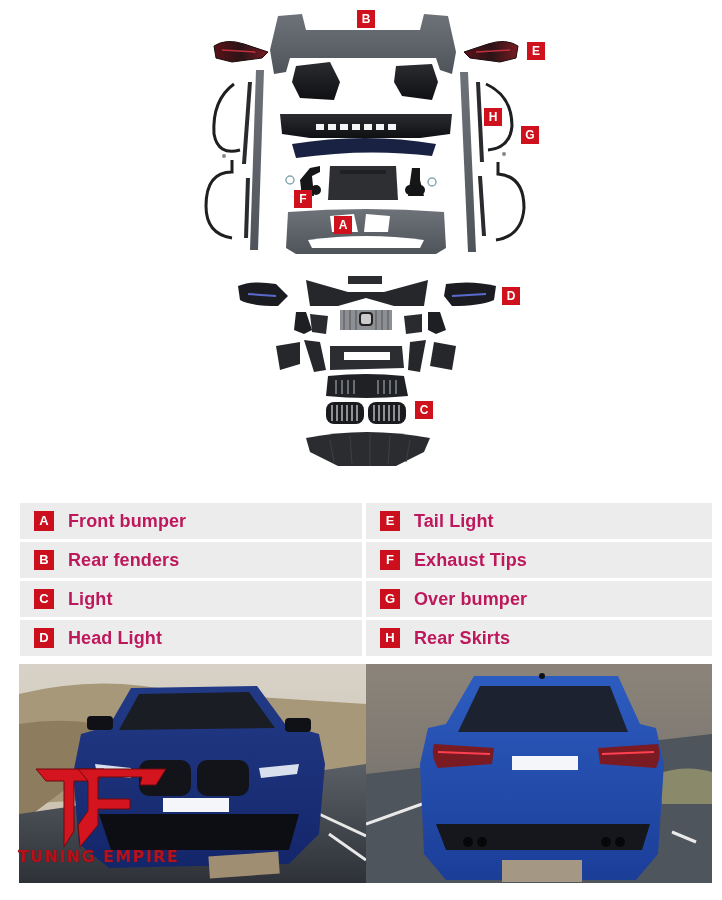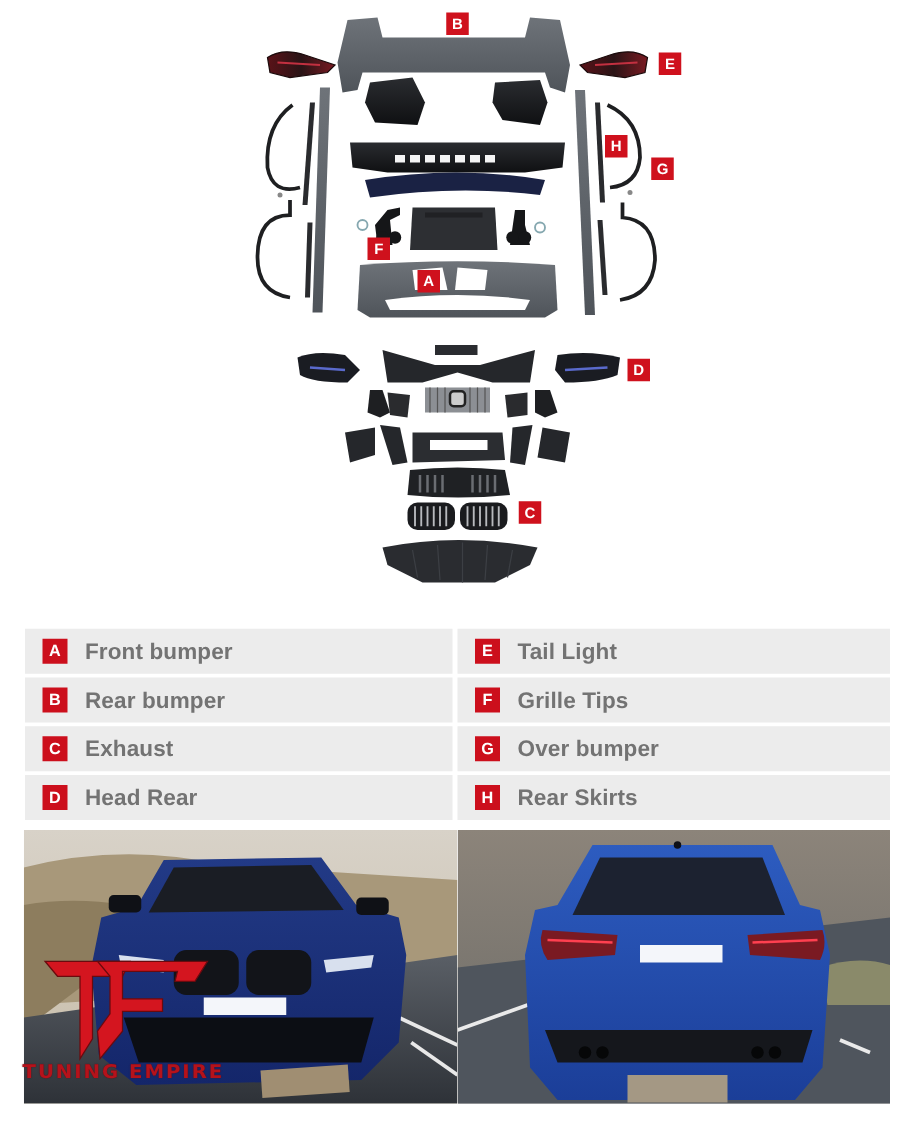--- a/index.html
+++ b/index.html
@@ -15,21 +15,21 @@
     line-height: 18px; text-align: center;
   }
 
   
   .spec-table { position: absolute; left: 20px; top: 503px; width: 692px; }
   .spec-row { position: absolute; height: 36px; background: #ececec; display: flex; align-items: center; }
   .spec-row .tag {
     width: 20px; height: 20px; background: #cc0f1c; color: #fff; font-weight: 700;
     font-size: 13px; line-height: 20px; text-align: center; margin-left: 14px; flex: none;
   }
-  .spec-row .label { margin-left: 14px; font-size: 18px; font-weight: 700; color: #737373; letter-spacing: 0.1px; }
+  .spec-row .label { margin-left: 14px; font-size: 18px; font-weight: 700; color: #be185d; letter-spacing: 0.1px; }
 
   
   .photo { position: absolute; top: 664px; height: 219px; overflow: hidden; }
   .photo svg { display: block; }
   .logo { position: absolute; left: 18px; top: 767px; width: 170px; height: 100px; }
   .logo-text {
     position: absolute; left: 18px; top: 848px; font-size: 15px; font-weight: 700;
     color: #b5121b; letter-spacing: 1.5px; font-family: "DejaVu Sans", sans-serif;
     text-shadow: 0 0 1px #5a0a0e; transform: scaleX(1.05); transform-origin: left;
   }
@@ -198,39 +198,39 @@
     <span class="tag">A</span>
     <span class="label">Front bumper</span>
   </div>
   <div class="spec-row" style="left:346px;top:0;width:346px;">
     <span class="tag">E</span>
     <span class="label">Tail Light</span>
   </div>
 
   <div class="spec-row" style="left:0;top:39px;width:342px;">
     <span class="tag">B</span>
-    <span class="label">Rear bumper</span>
+    <span class="label">Rear fenders</span>
   </div>
   <div class="spec-row" style="left:346px;top:39px;width:346px;">
     <span class="tag">F</span>
-    <span class="label">Grille Tips</span>
+    <span class="label">Exhaust Tips</span>
   </div>
 
   <div class="spec-row" style="left:0;top:78px;width:342px;">
     <span class="tag">C</span>
-    <span class="label">Exhaust</span>
+    <span class="label">Light</span>
   </div>
   <div class="spec-row" style="left:346px;top:78px;width:346px;">
     <span class="tag">G</span>
     <span class="label">Over bumper</span>
   </div>
 
   <div class="spec-row" style="left:0;top:117px;width:342px;">
     <span class="tag">D</span>
-    <span class="label">Head Rear</span>
+    <span class="label">Head Light</span>
   </div>
   <div class="spec-row" style="left:346px;top:117px;width:346px;">
     <span class="tag">H</span>
     <span class="label">Rear Skirts</span>
   </div>
 </div>
 
 <div class="photo" style="left:19px;width:347px;">
   <svg width="347" height="219" viewBox="0 0 347 219">
     <defs>

